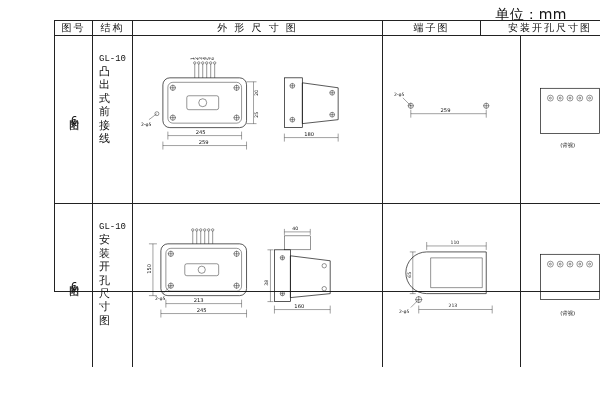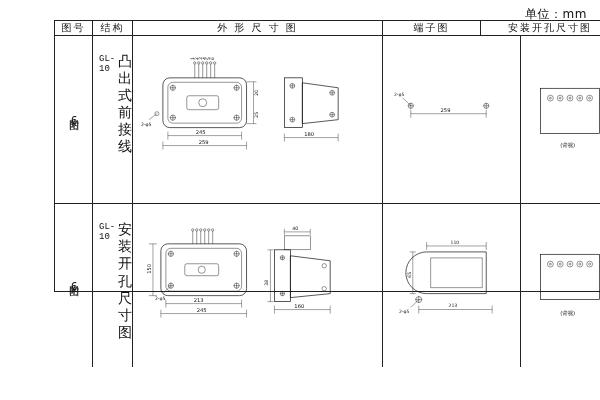--- a/index.html
+++ b/index.html
@@ -16,22 +16,22 @@
   }
   .page {
     position: relative;
     width: 600px;
     height: 400px;
     box-sizing: border-box;
   }
   .unit-note {
     position: absolute;
     top: 6px;
-    right: 13px;
-    font-size: 12px;
+    right: 33px;
+    font-size: 14px;
     letter-spacing: 0.5px;
     color: #111;
   }
   .table {
     position: absolute;
     left: 18px;
     top: 20px;
     width: 566px;
     height: 272px;
     border: 1px solid #222;
@@ -83,32 +83,33 @@
   .vert-label {
     font-size: 10px;
     line-height: 1.25;
     text-align: center;
     writing-mode: vertical-rl;
     text-orientation: upright;
     letter-spacing: 2px;
     color: #111;
   }
   .struct-cell {
+    flex-direction: column;
     align-items: flex-start;
     justify-content: flex-start;
     padding: 18px 0 8px 6px;
   }
   .struct-model {
     font-size: 9px;
     margin-bottom: 2px;
     color: #111;
     letter-spacing: 0;
   }
   .struct-text {
-    font-size: 14px;
+    font-size: 11px;
     line-height: 1.22;
     width: 14px;
     word-break: break-all;
     color: #111;
   }
   .drawing {
     width: 100%;
     height: 100%;
   }
   svg { display: block; }

